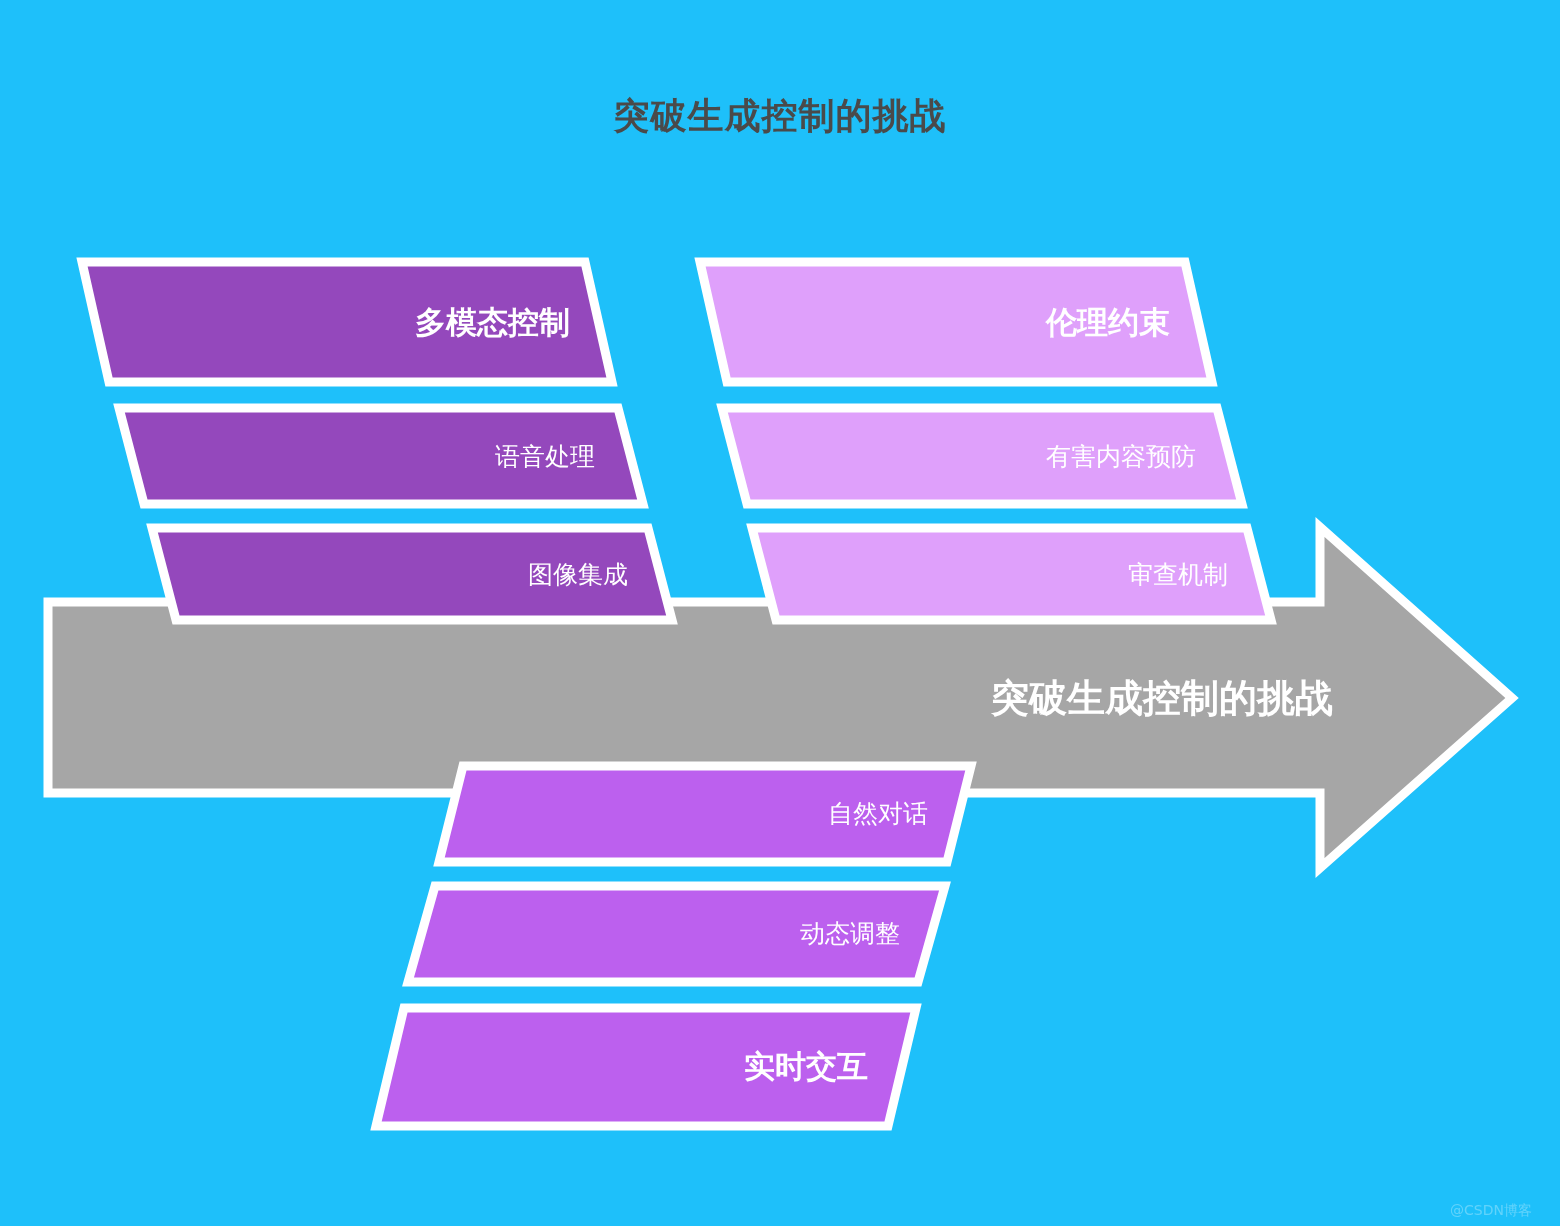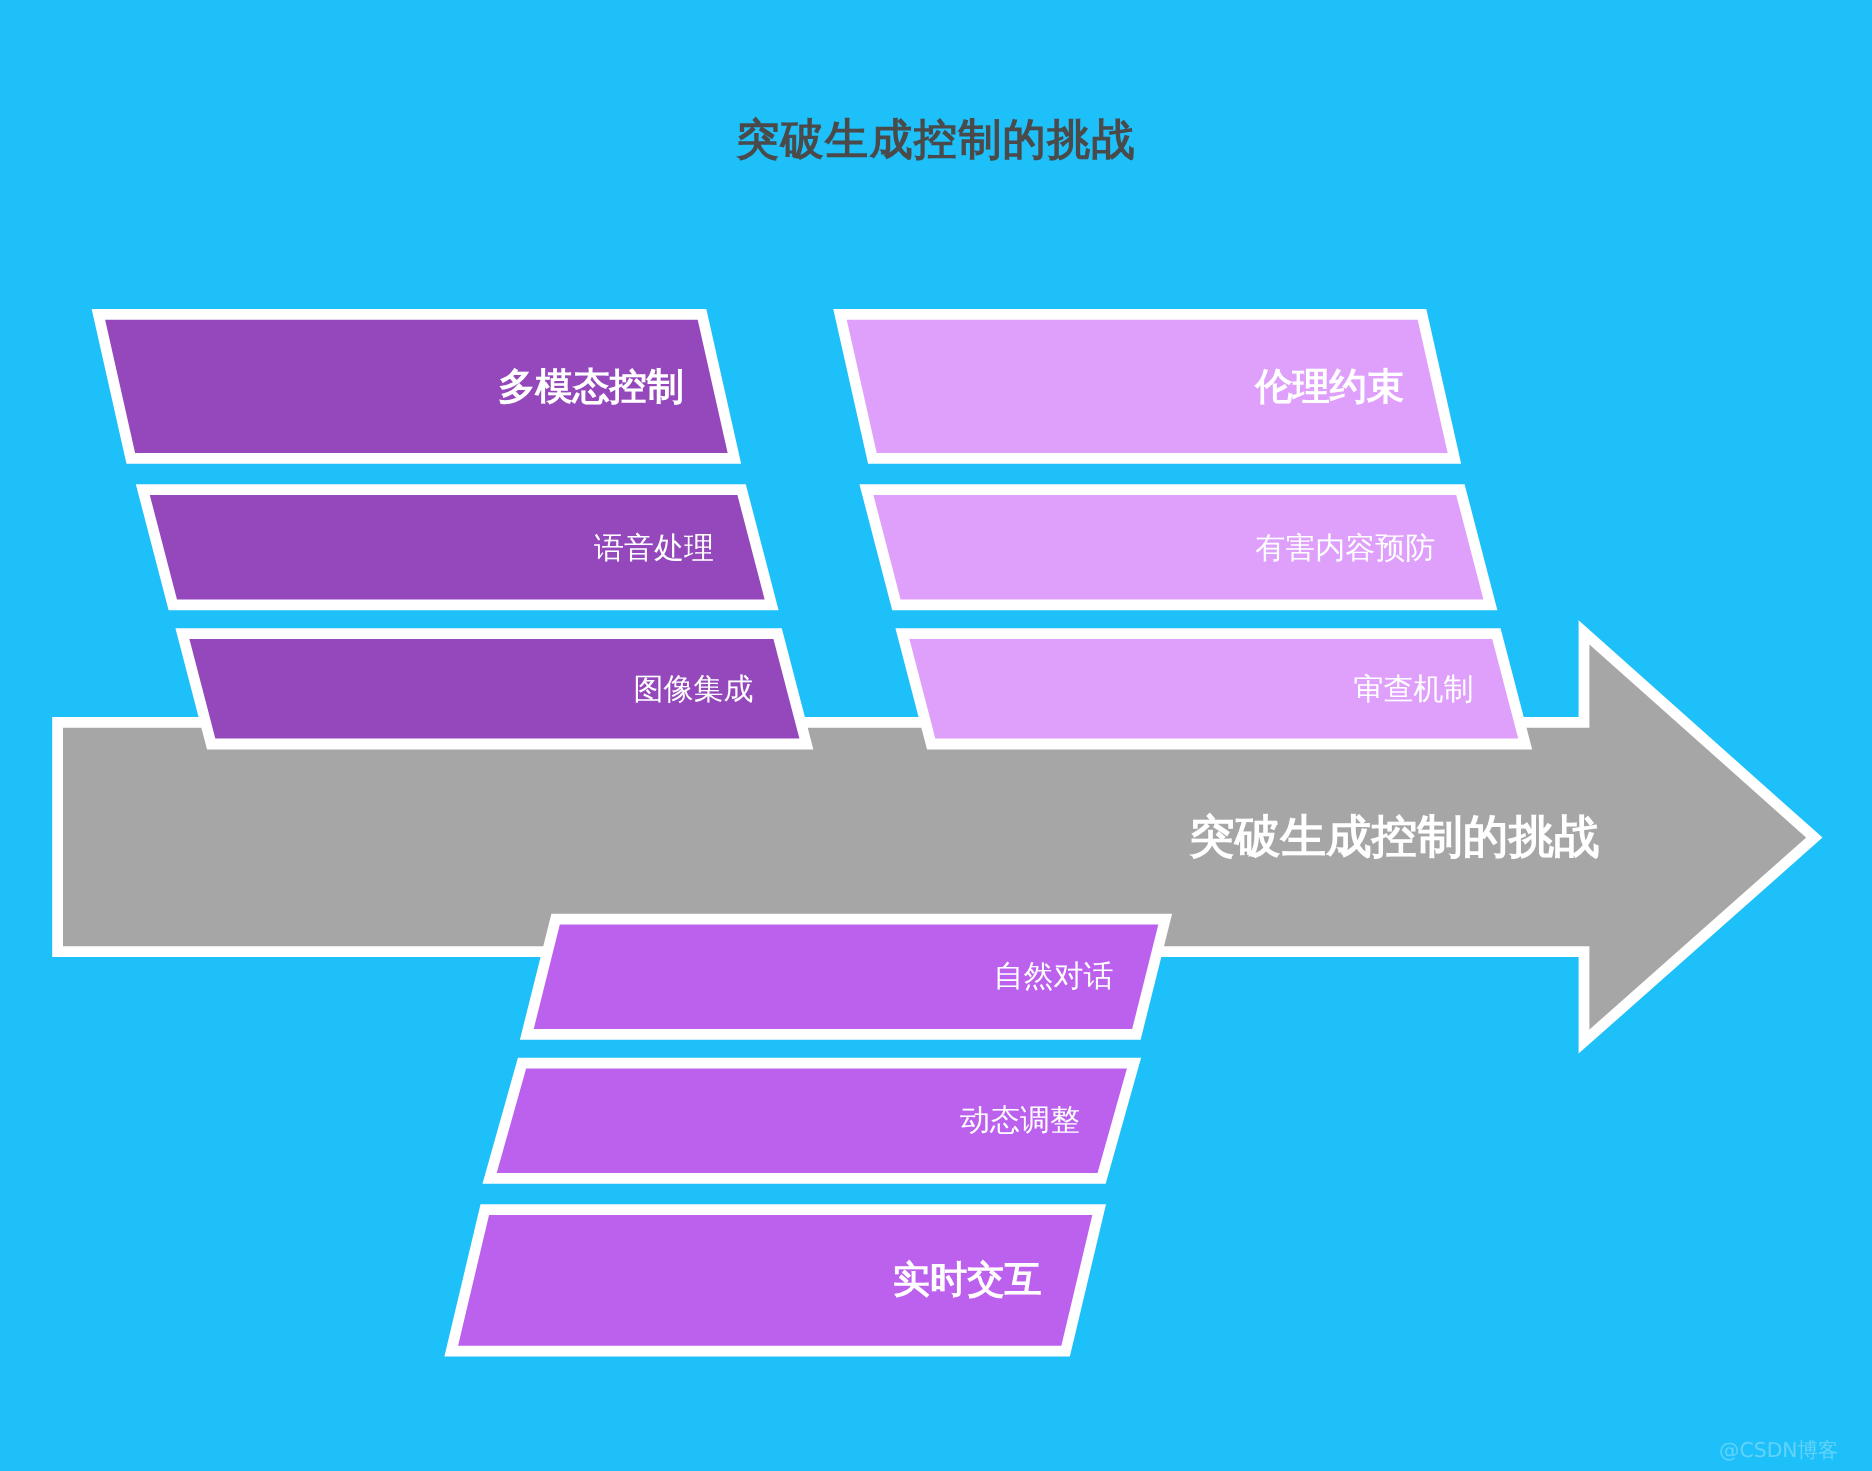--- a/index.html
+++ b/index.html
@@ -65,21 +65,21 @@
     font-size: 29px;
     color: rgba(255,255,255,0.72);
     font-family: "DejaVu Sans", "Liberation Sans", sans-serif;
     letter-spacing: 0.5px;
     white-space: nowrap;
   }
   .watermark-sub {
     position: absolute;
     right: 28px;
     bottom: 6px;
-    font-size: 17px;
+    font-size: 14px;
     color: rgba(255,255,255,0.30);
     font-family: "DejaVu Sans", "Liberation Sans", sans-serif;
     white-space: nowrap;
   }
 </style>
 </head>
 <body>
 
 <div id="canvas">
 

